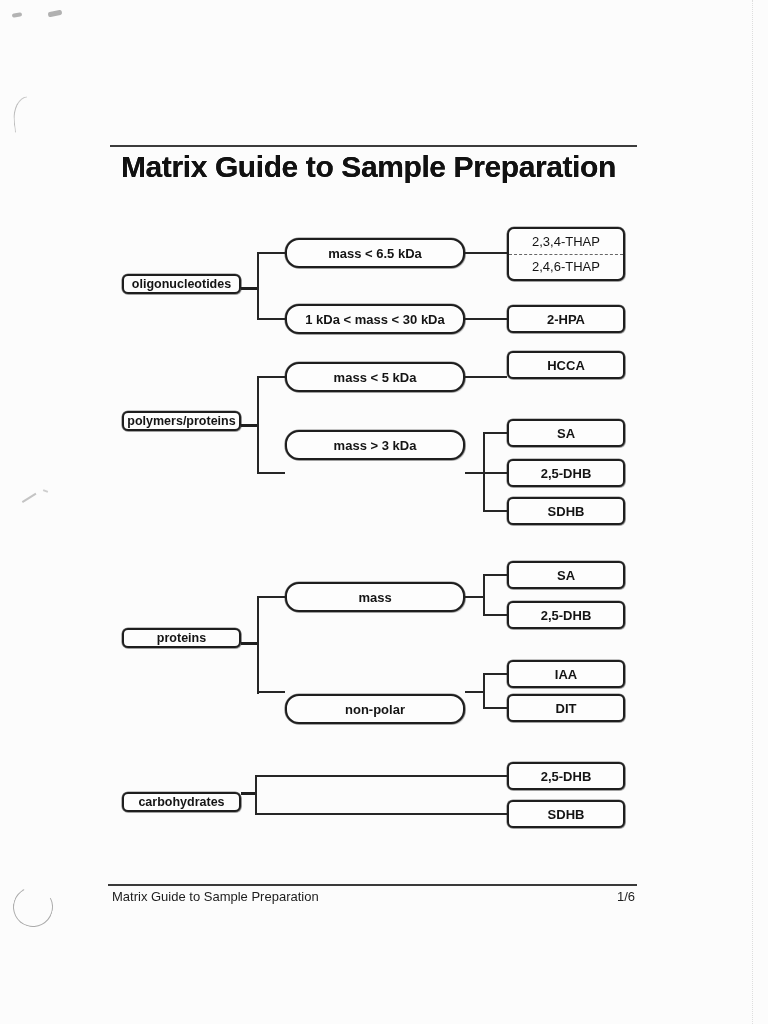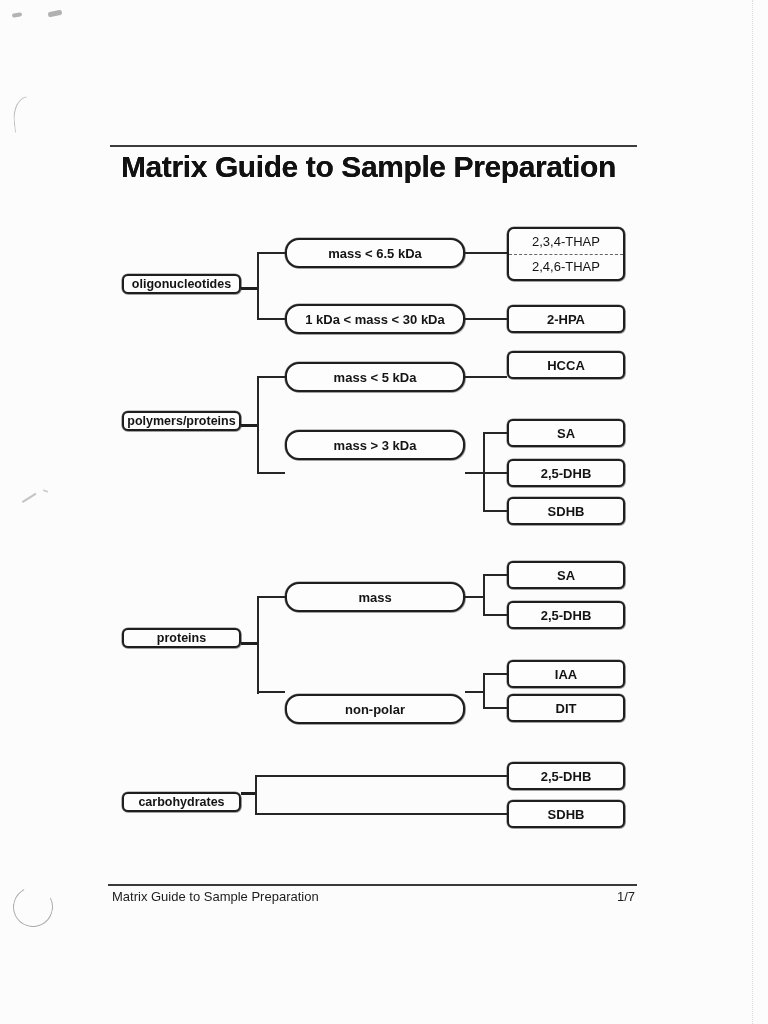--- a/index.html
+++ b/index.html
@@ -162,13 +162,13 @@
 <div class="abs box mat-box" style="top:800px;">
   <span>SDHB</span>
 </div>
 <div class="abs stub" style="left:241px;top:792px;width:15px;"></div>
 <div class="abs vl" style="left:255px;top:775px;height:40px;"></div>
 <div class="abs hl" style="left:255px;top:775px;width:252px;"></div>
 <div class="abs hl" style="left:255px;top:813px;width:252px;"></div>
 
 <div class="abs foot-rule"></div>
 <div class="abs foot-left">Matrix Guide to Sample Preparation</div>
-<div class="abs foot-right">1/7</div>
+<div class="abs foot-right">1/6</div>
 
 </body></html>

